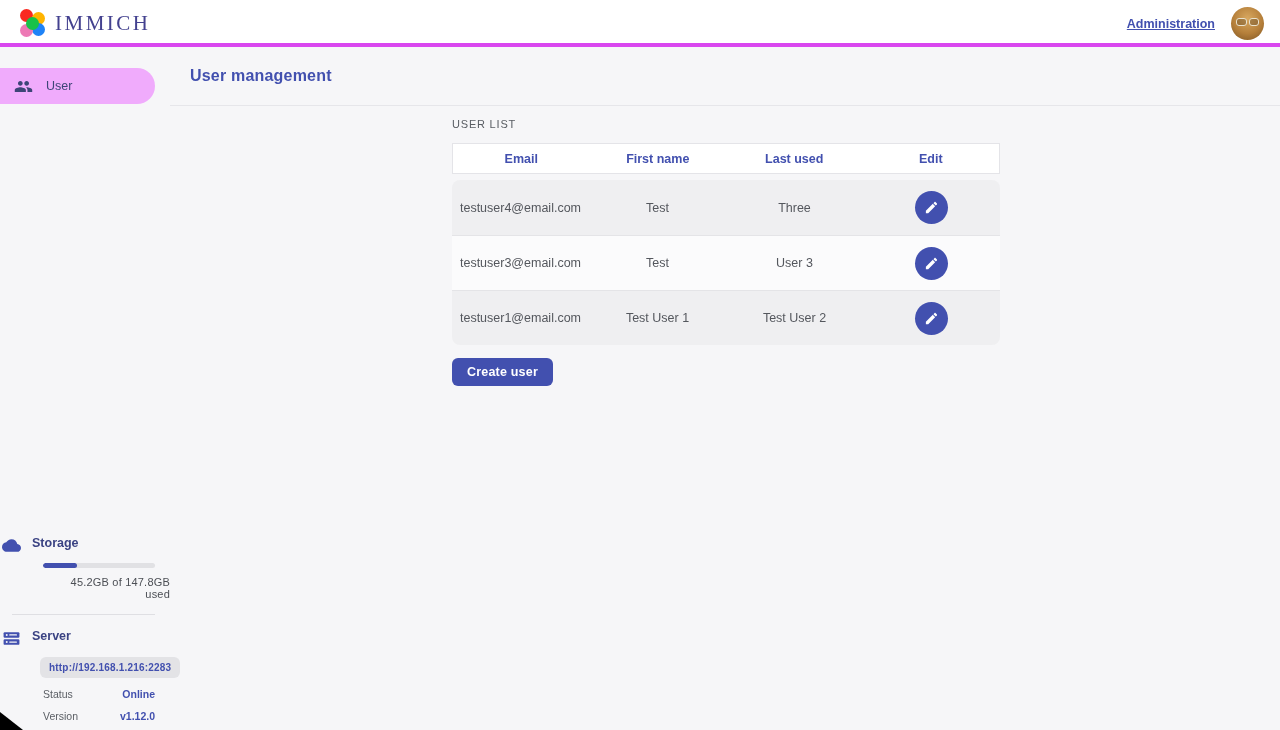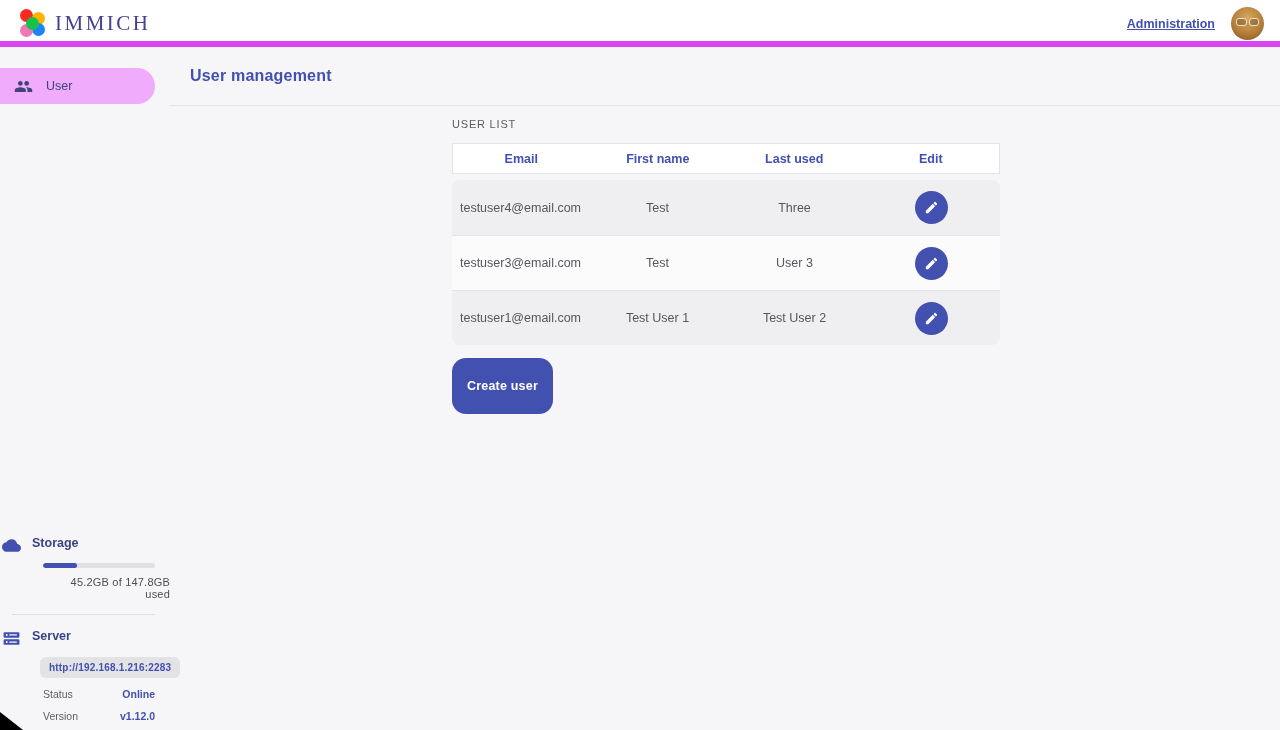--- a/index.html
+++ b/index.html
@@ -7,21 +7,21 @@
   body {
     font-family:"Liberation Sans", sans-serif;
     background:#f6f6f8;
     position:relative;
     overflow:hidden;
     color:#54575d;
   }
   
   .header {
     position:absolute; top:0; left:0; right:0; height:47px;
-    background:#ffffff; border-bottom:6px solid #d946ef; z-index:5;
+    background:#ffffff; border-bottom:4px solid #d946ef; z-index:5;
   }
   .brand { position:absolute; left:18px; top:9px; display:flex; align-items:center; gap:8px; }
   .logo-flower { width:29px; height:29px; position:relative; }
   .petal { position:absolute; width:13px; height:13px; border-radius:50%; }
   .petal.red    { left:2px;  top:0;    background:#fa2921; }
   .petal.yellow { left:14px; top:3px;  background:#ffb400; }
   .petal.blue   { left:14px; top:14px; background:#1e83f7; }
   .petal.pink   { left:2px;  top:15px; background:#ed79b5; }
   .petal.green  { left:8px;  top:8px;  background:#18c249; }
   .brand-name {
@@ -110,21 +110,21 @@
   .trow.gray  { background:#efeff1; }
   .trow.white { background:#fbfbfc; }
   .trow + .trow { border-top:1px solid #e4e4e7; }
   .edit-btn {
     width:33px; height:33px; border-radius:50%; background:#4250af; border:none;
     display:flex; align-items:center; justify-content:center; margin:0 auto; cursor:pointer;
   }
   .create-btn {
     margin-top:13px; background:#4250af; color:#ffffff; border:none; cursor:pointer;
     font-size:12.5px; font-weight:600; letter-spacing:0.2px;
-    padding:21px 15px; border-radius:14px; font-family:"Liberation Sans", sans-serif;
+    padding:7px 15px; border-radius:6px; font-family:"Liberation Sans", sans-serif;
   }
   .cursor-shape { position:absolute; left:0; bottom:0; z-index:10; }
 </style>
 </head>
 <body>
 
 <div class="header">
   <div class="brand">
     <div class="logo-flower">
       <span class="petal red"></span>

